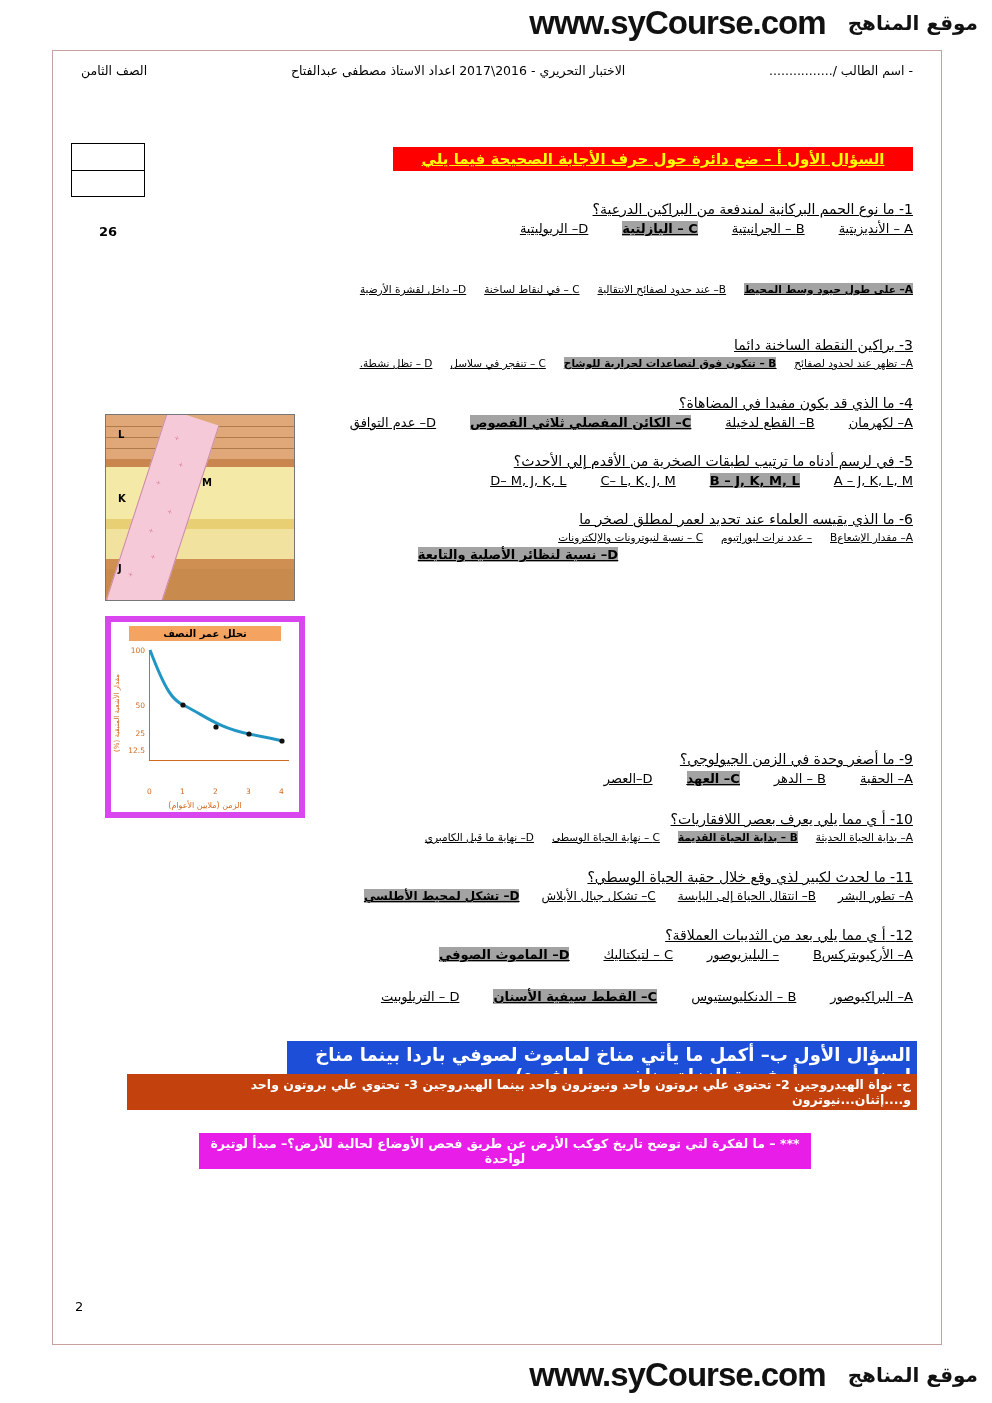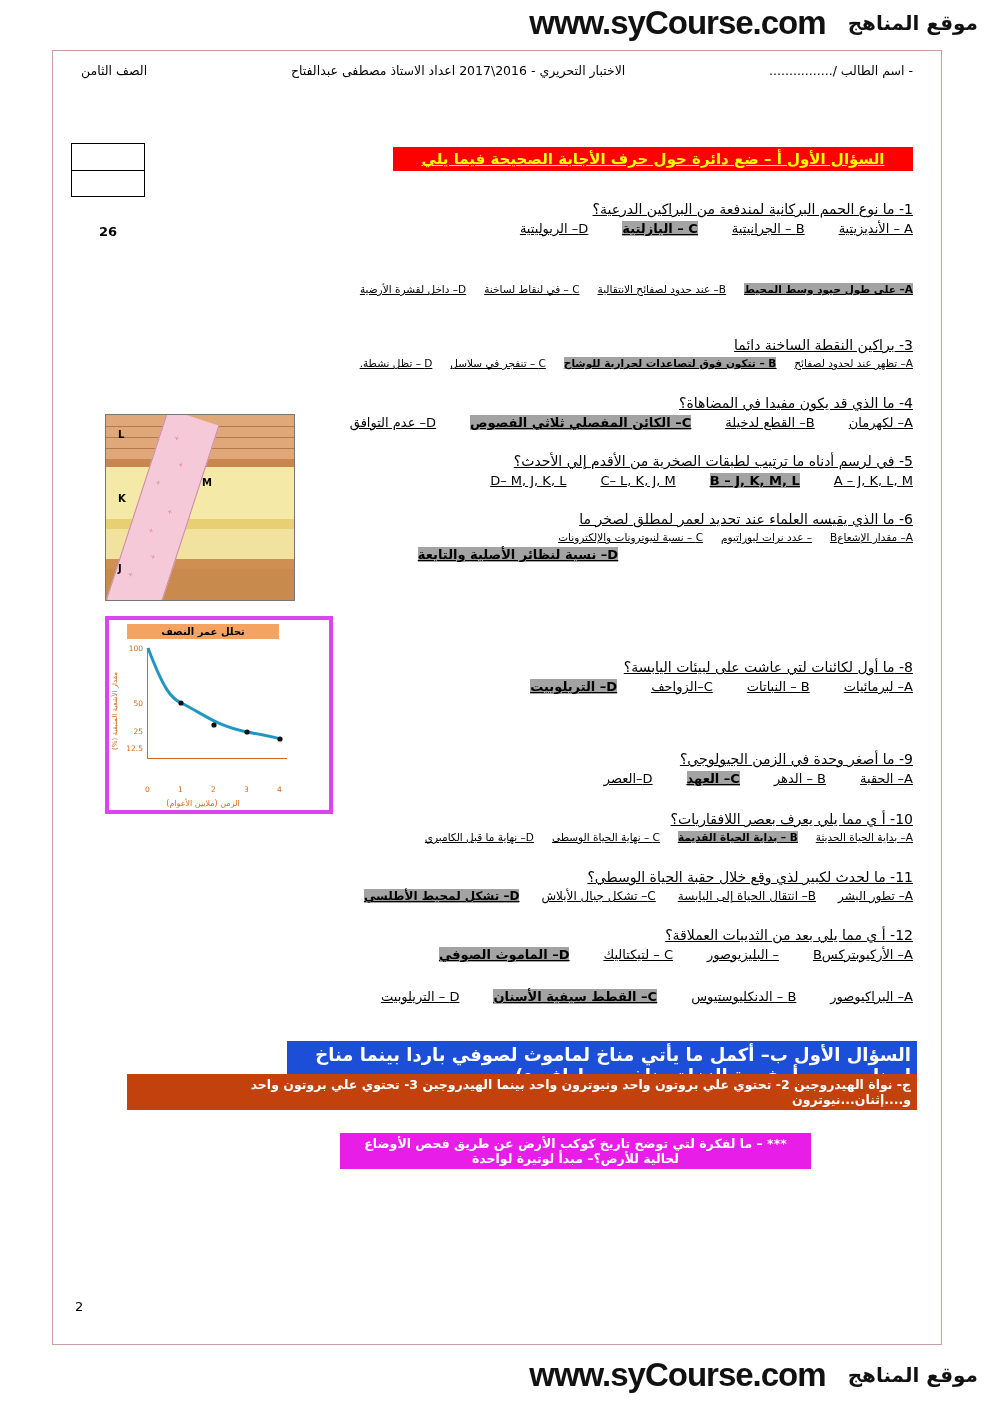--- a/index.html
+++ b/index.html
@@ -51,21 +51,21 @@
   .rl5{top:114px;height:30px;background:#f2e2a0;}
   .rl6{top:144px;height:10px;background:#cf8f52;}
   .rl7{top:154px;height:31px;background:#c98a4e;}
   .brickline{position:absolute;left:0;width:188px;border-top:1px solid #b07b4a;}
   .dike{position:absolute;top:-6px;left:62px;width:52px;height:200px;background:#f6c9d8;border-left:1px solid #c98ba0;border-right:1px solid #c98ba0;transform:rotate(18deg);transform-origin:top left;}
   .dike .plus{position:absolute;color:#d2708f;font-size:9px;}
   .rockfig .lbl{position:absolute;font-family:"DejaVu Sans", sans-serif;font-size:10px;font-weight:bold;color:#000;}
   .dash{position:absolute;top:-2px;left:0;width:188px;border-top:2px dashed #555;}
 
   
-  .chart{position:absolute;left:52px;top:565px;width:188px;height:190px;border:4px solid #d946ef;background:#fff;padding-left:32px;}
+  .chart{position:absolute;left:52px;top:565px;width:188px;height:190px;border:6px solid #d946ef;background:#fff;}
   .chart .ctitle{position:absolute;top:4px;left:18px;width:152px;background:#f4a460;color:#000;font-family:"DejaVu Sans", sans-serif;font-size:10px;font-weight:bold;text-align:center;padding:2px 0;}
   .chart .ylab{position:absolute;left:2px;top:52px;width:14px;font-family:"DejaVu Sans", sans-serif;font-size:7px;color:#d2691e;text-align:center;line-height:8px;transform:rotate(180deg);writing-mode:vertical-rl;}
   .chart .xlab{position:absolute;bottom:2px;left:0;width:188px;text-align:center;font-family:"DejaVu Sans", sans-serif;font-size:8px;color:#d2691e;}
   .chart .ytick{position:absolute;left:12px;font-family:"DejaVu Sans", sans-serif;font-size:7.5px;color:#d2691e;text-align:right;width:22px;}
   .chart .xtick{position:absolute;bottom:16px;font-family:"DejaVu Sans", sans-serif;font-size:7.5px;color:#d2691e;}
   .chart .axis-y{position:absolute;left:38px;top:28px;width:1px;height:110px;background:#d2691e;}
   .chart .axis-x{position:absolute;left:38px;top:138px;width:140px;height:1px;background:#d2691e;}
   .chart svg{position:absolute;left:0;top:0;}
 
   
@@ -171,32 +171,20 @@
       <span>A– مقدار الإشعاعB</span>
       <span>– عدد نرات ليوراتيوم</span>
       <span>C –  نسبة لنيوترونات والإلكترونات</span>
     </div>
     <div style="text-align:center;margin-top:4px;font-size:13px;">
       <span class="hl">D– نسبة لنظائر الأصلية والتابعة</span>
     </div>
   </div>
 
 
-  <div class="q" style="right:28px;top:608px;width:660px;">
-    <div class="qstem">
-      <span>8-</span>
-      <span>ما أول لكائنات لتي عاشت على لبيئات اليابسة؟</span>
-    </div>
-    <div class="opts">
-      <span>A– لبرمائيات</span>
-      <span>B – النباتات</span>
-      <span>C–الزواحف</span>
-      <span class="hl">D– التريلوبيت</span>
-    </div>
-  </div>
 
   <div class="q" style="right:28px;top:700px;width:660px;">
     <div class="qstem">
       <span>9-</span>
       <span>ما أصغر وحدة في الزمن الجيولوجي؟</span>
     </div>
     <div class="opts">
       <span>A– الحقبة</span>
       <span>B – الدهر</span>
       <span class="hl">C– العهد</span>
@@ -302,21 +290,21 @@
       <path d="M39 28 C 55 70, 62 78, 72 83 C 95 94, 105 105, 138 112 C 160 116, 168 118, 172 119" fill="none" stroke="#2196c4" stroke-width="3"></path>
       <circle cx="72" cy="83" r="2.6" fill="#111"></circle>
       <circle cx="105" cy="105" r="2.6" fill="#111"></circle>
       <circle cx="138" cy="112" r="2.6" fill="#111"></circle>
       <circle cx="171" cy="119" r="2.6" fill="#111"></circle>
     </svg>
   </div>
 
   <div class="magenta" style="right:24px;top:990px;width:630px;">السؤال الأول ب– أكمل ما يأتي مناخ لماموث لصوفي باردا بينما مناخ لديناصورت وأحفورة النخلة مناخ.......إدافيء)</div>
   <div class="magenta2" style="right:24px;top:1023px;width:790px;">ج- نواة الهيدروجين 2- تحتوي علي بروتون واحد ونيوترون واحد بينما الهيدروجين 3- تحتوي علي بروتون واحد و....إثنان...نيوترون</div>
-  <div class="magenta3" style="right:130px;top:1082px;width:471px;">***  –  ما لفكرة لتي توضح تاريخ كوكب الأرض عن طريق فحص الأوضاع لحالية للأرض؟–  مبدأ لوتيرة لواحدة</div>
+  <div class="magenta3" style="right:130px;top:1082px;width:612px;">***  –  ما لفكرة لتي توضح تاريخ كوكب الأرض عن طريق فحص الأوضاع لحالية للأرض؟–  مبدأ لوتيرة لواحدة</div>
 
   <div class="pagenum">2</div>
 </div>
 
 <div class="wm wm-bottom">
   <div class="wm-ar">موقع المناهج</div>
   <div class="wm-url">
     <span class="www">www.</span><span class="sy">sy</span><span class="course">Course.com</span>
   </div>
 </div>

